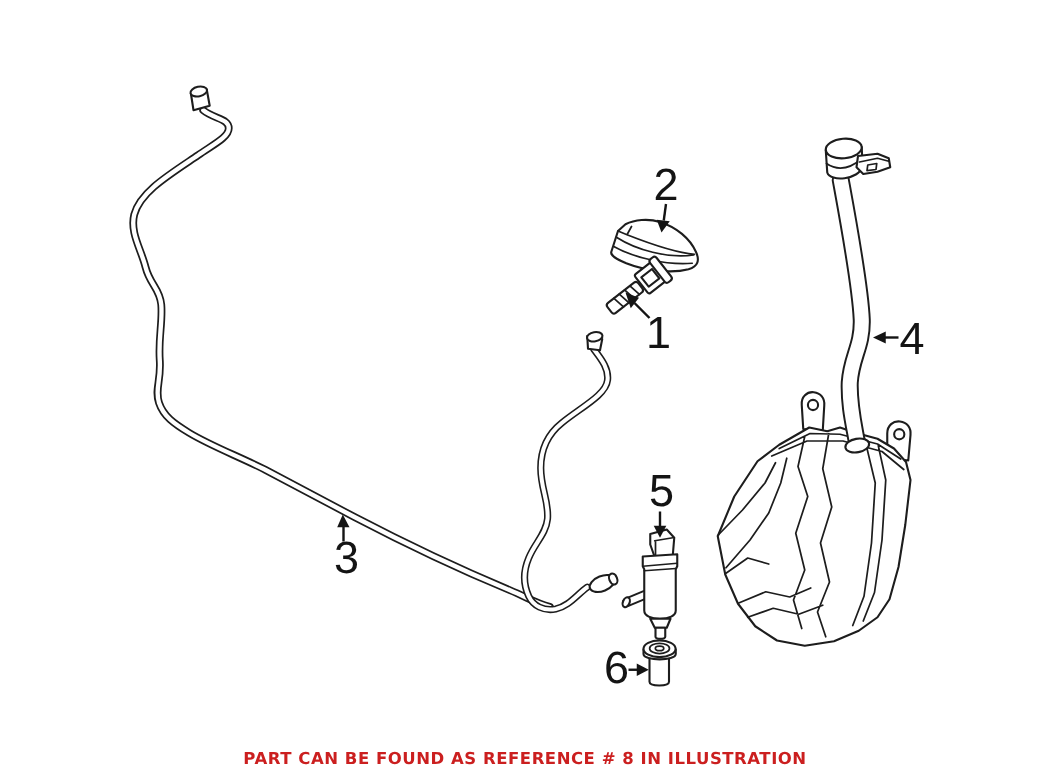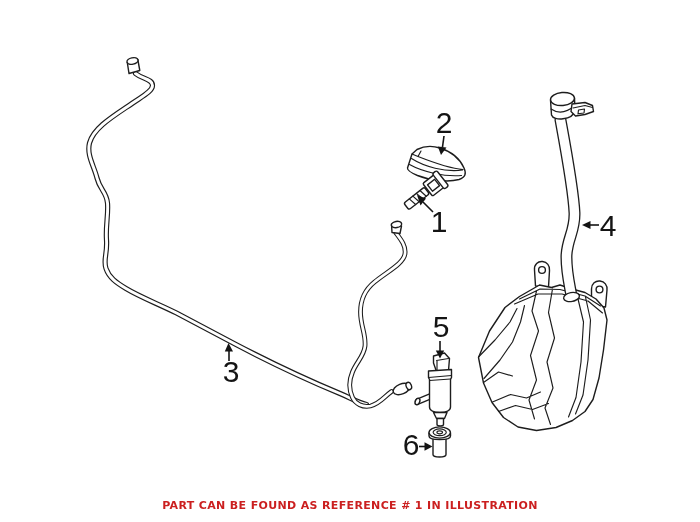--- a/index.html
+++ b/index.html
@@ -136,14 +136,14 @@
     <line class="arr" x1="440" y1="341" x2="440" y2="351"></line>
     <polygon class="arrhead" points="440,358.5 435.8,350.5 444.2,350.5"></polygon>
     <text class="call" x="441" y="337" text-anchor="middle">5</text>
 
     <line class="arr" x1="419" y1="446.5" x2="426" y2="446.5"></line>
     <polygon class="arrhead" points="432.5,446.5 424.5,442.3 424.5,450.7"></polygon>
     <text class="call" x="411" y="455" text-anchor="middle">6</text>
   </g>
 </svg>
 
-  <div class="footer-note" style="color: rgb(203, 31, 31);">PART CAN BE FOUND AS REFERENCE # 1 IN ILLUSTRATION</div>
+  <div class="footer-note" style="color: rgb(203, 31, 31);">PART CAN BE FOUND AS REFERENCE # 8 IN ILLUSTRATION</div>
 </div>
 
 </body></html>

